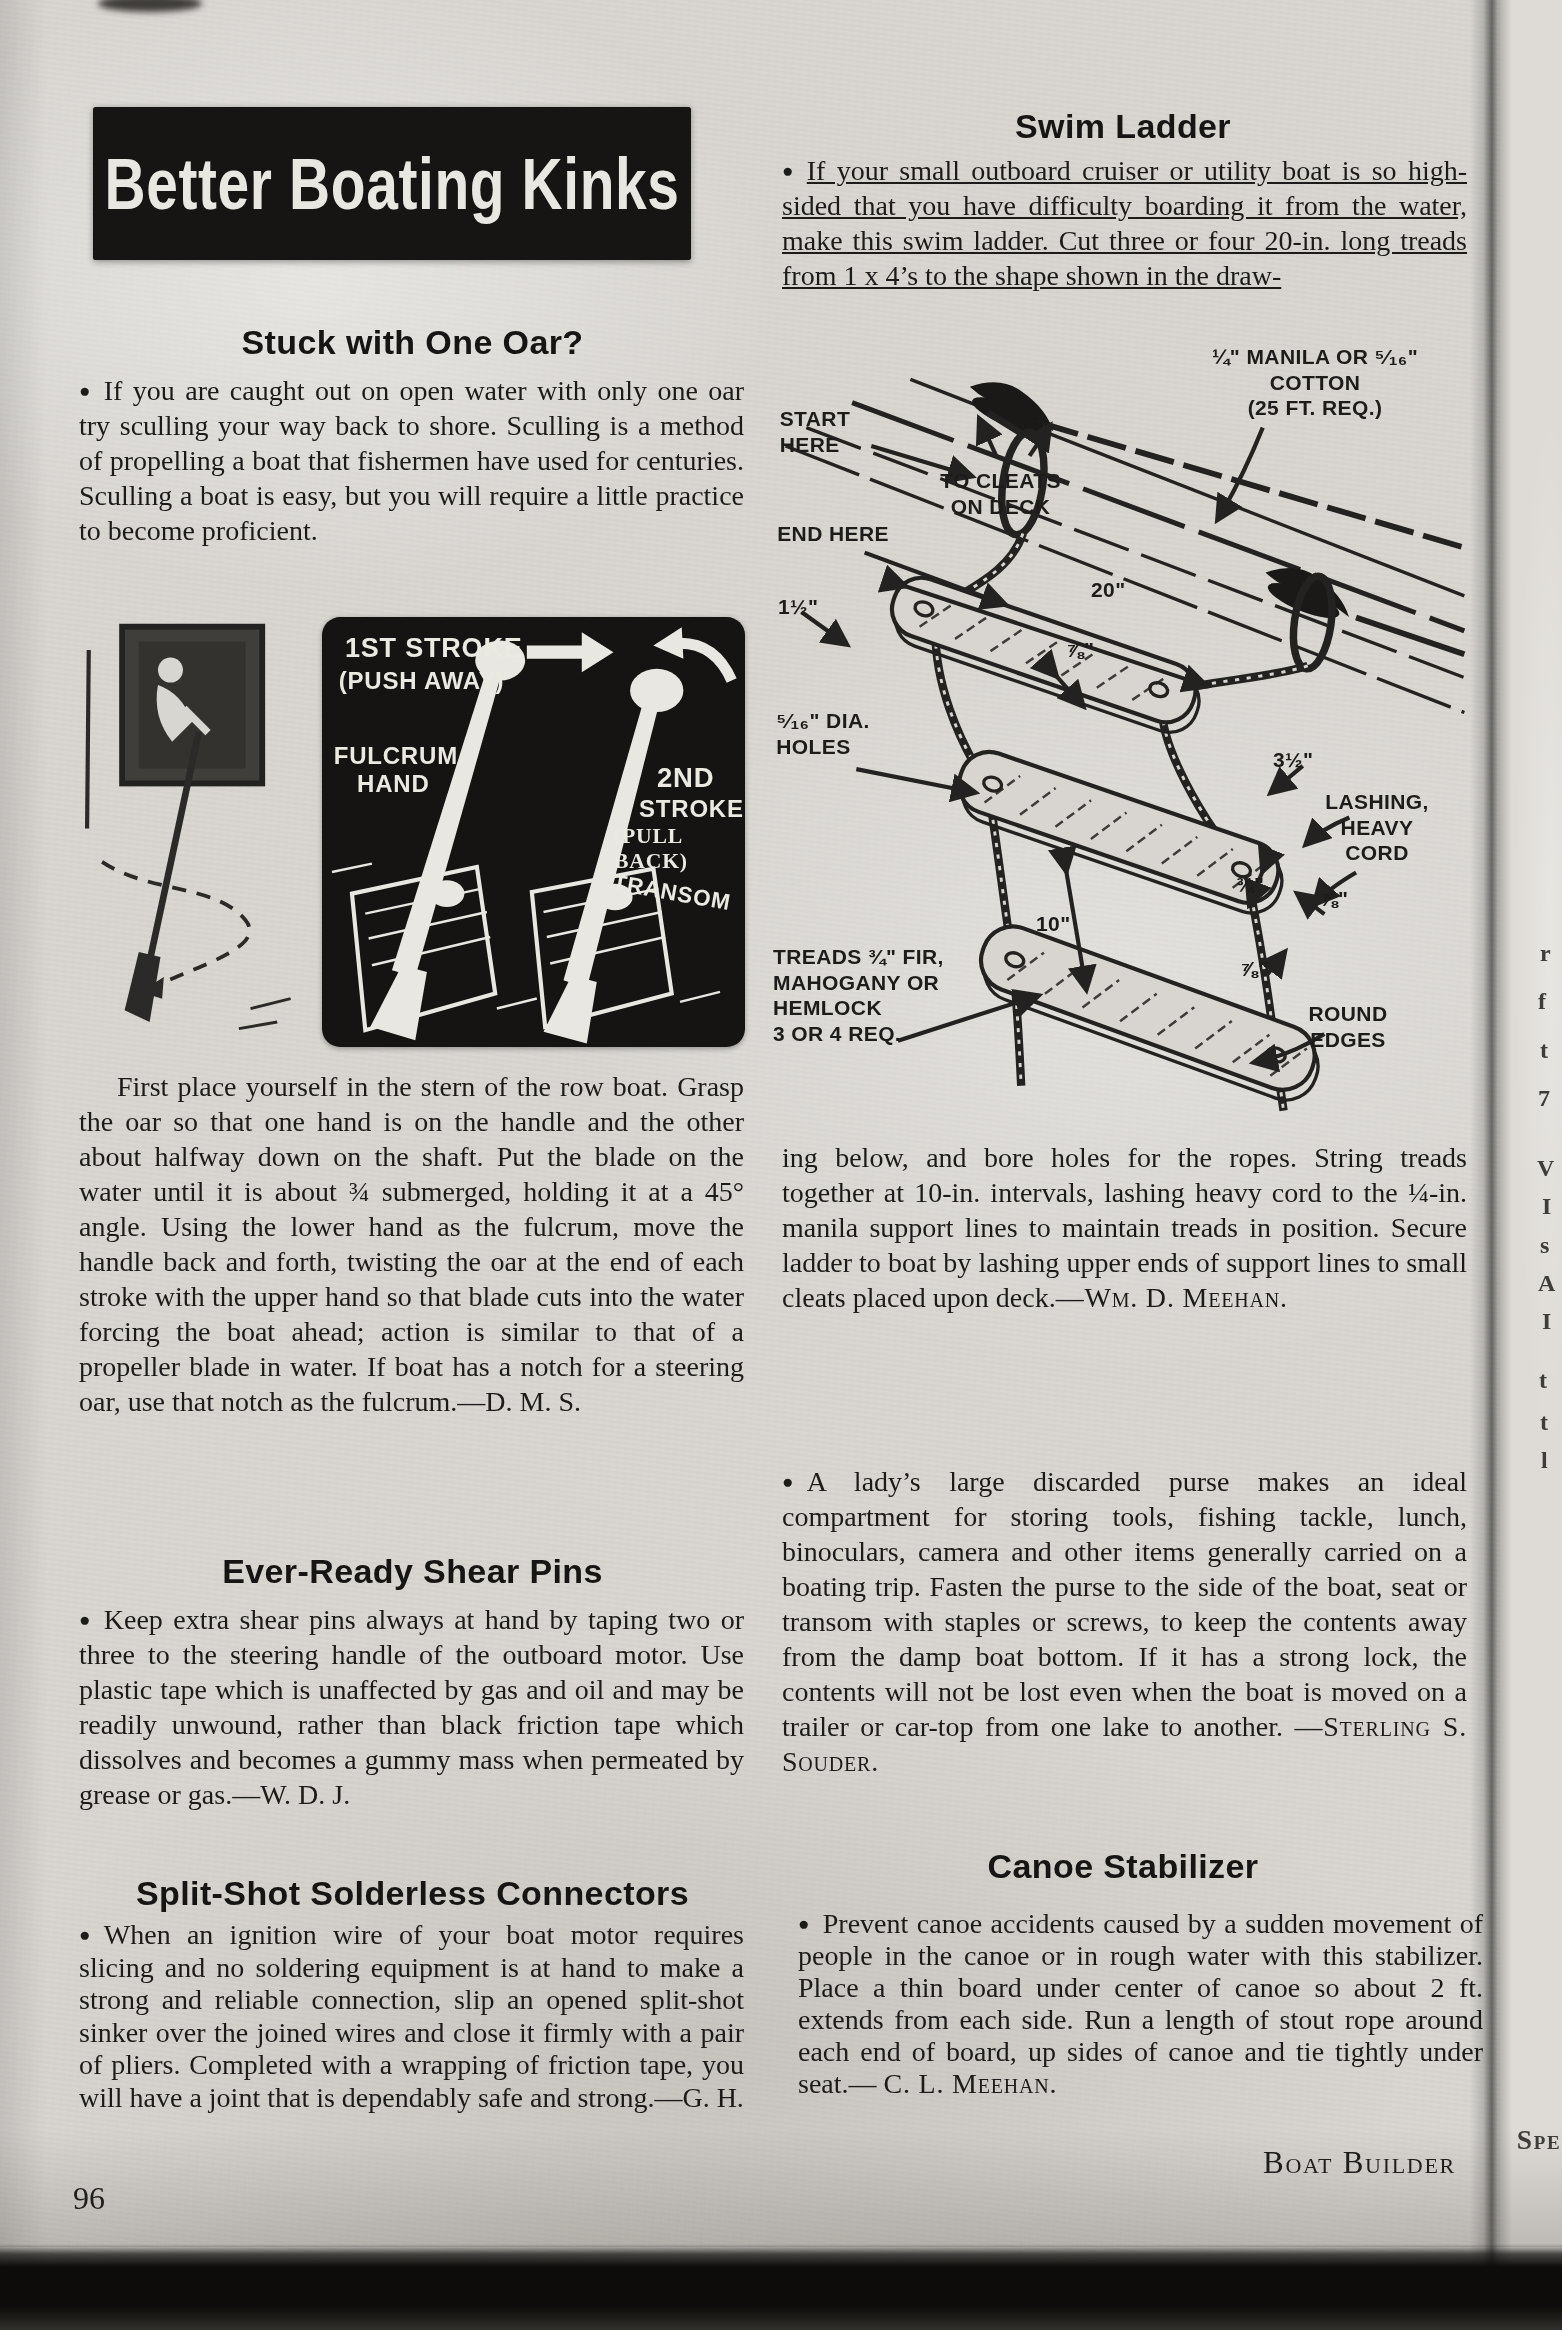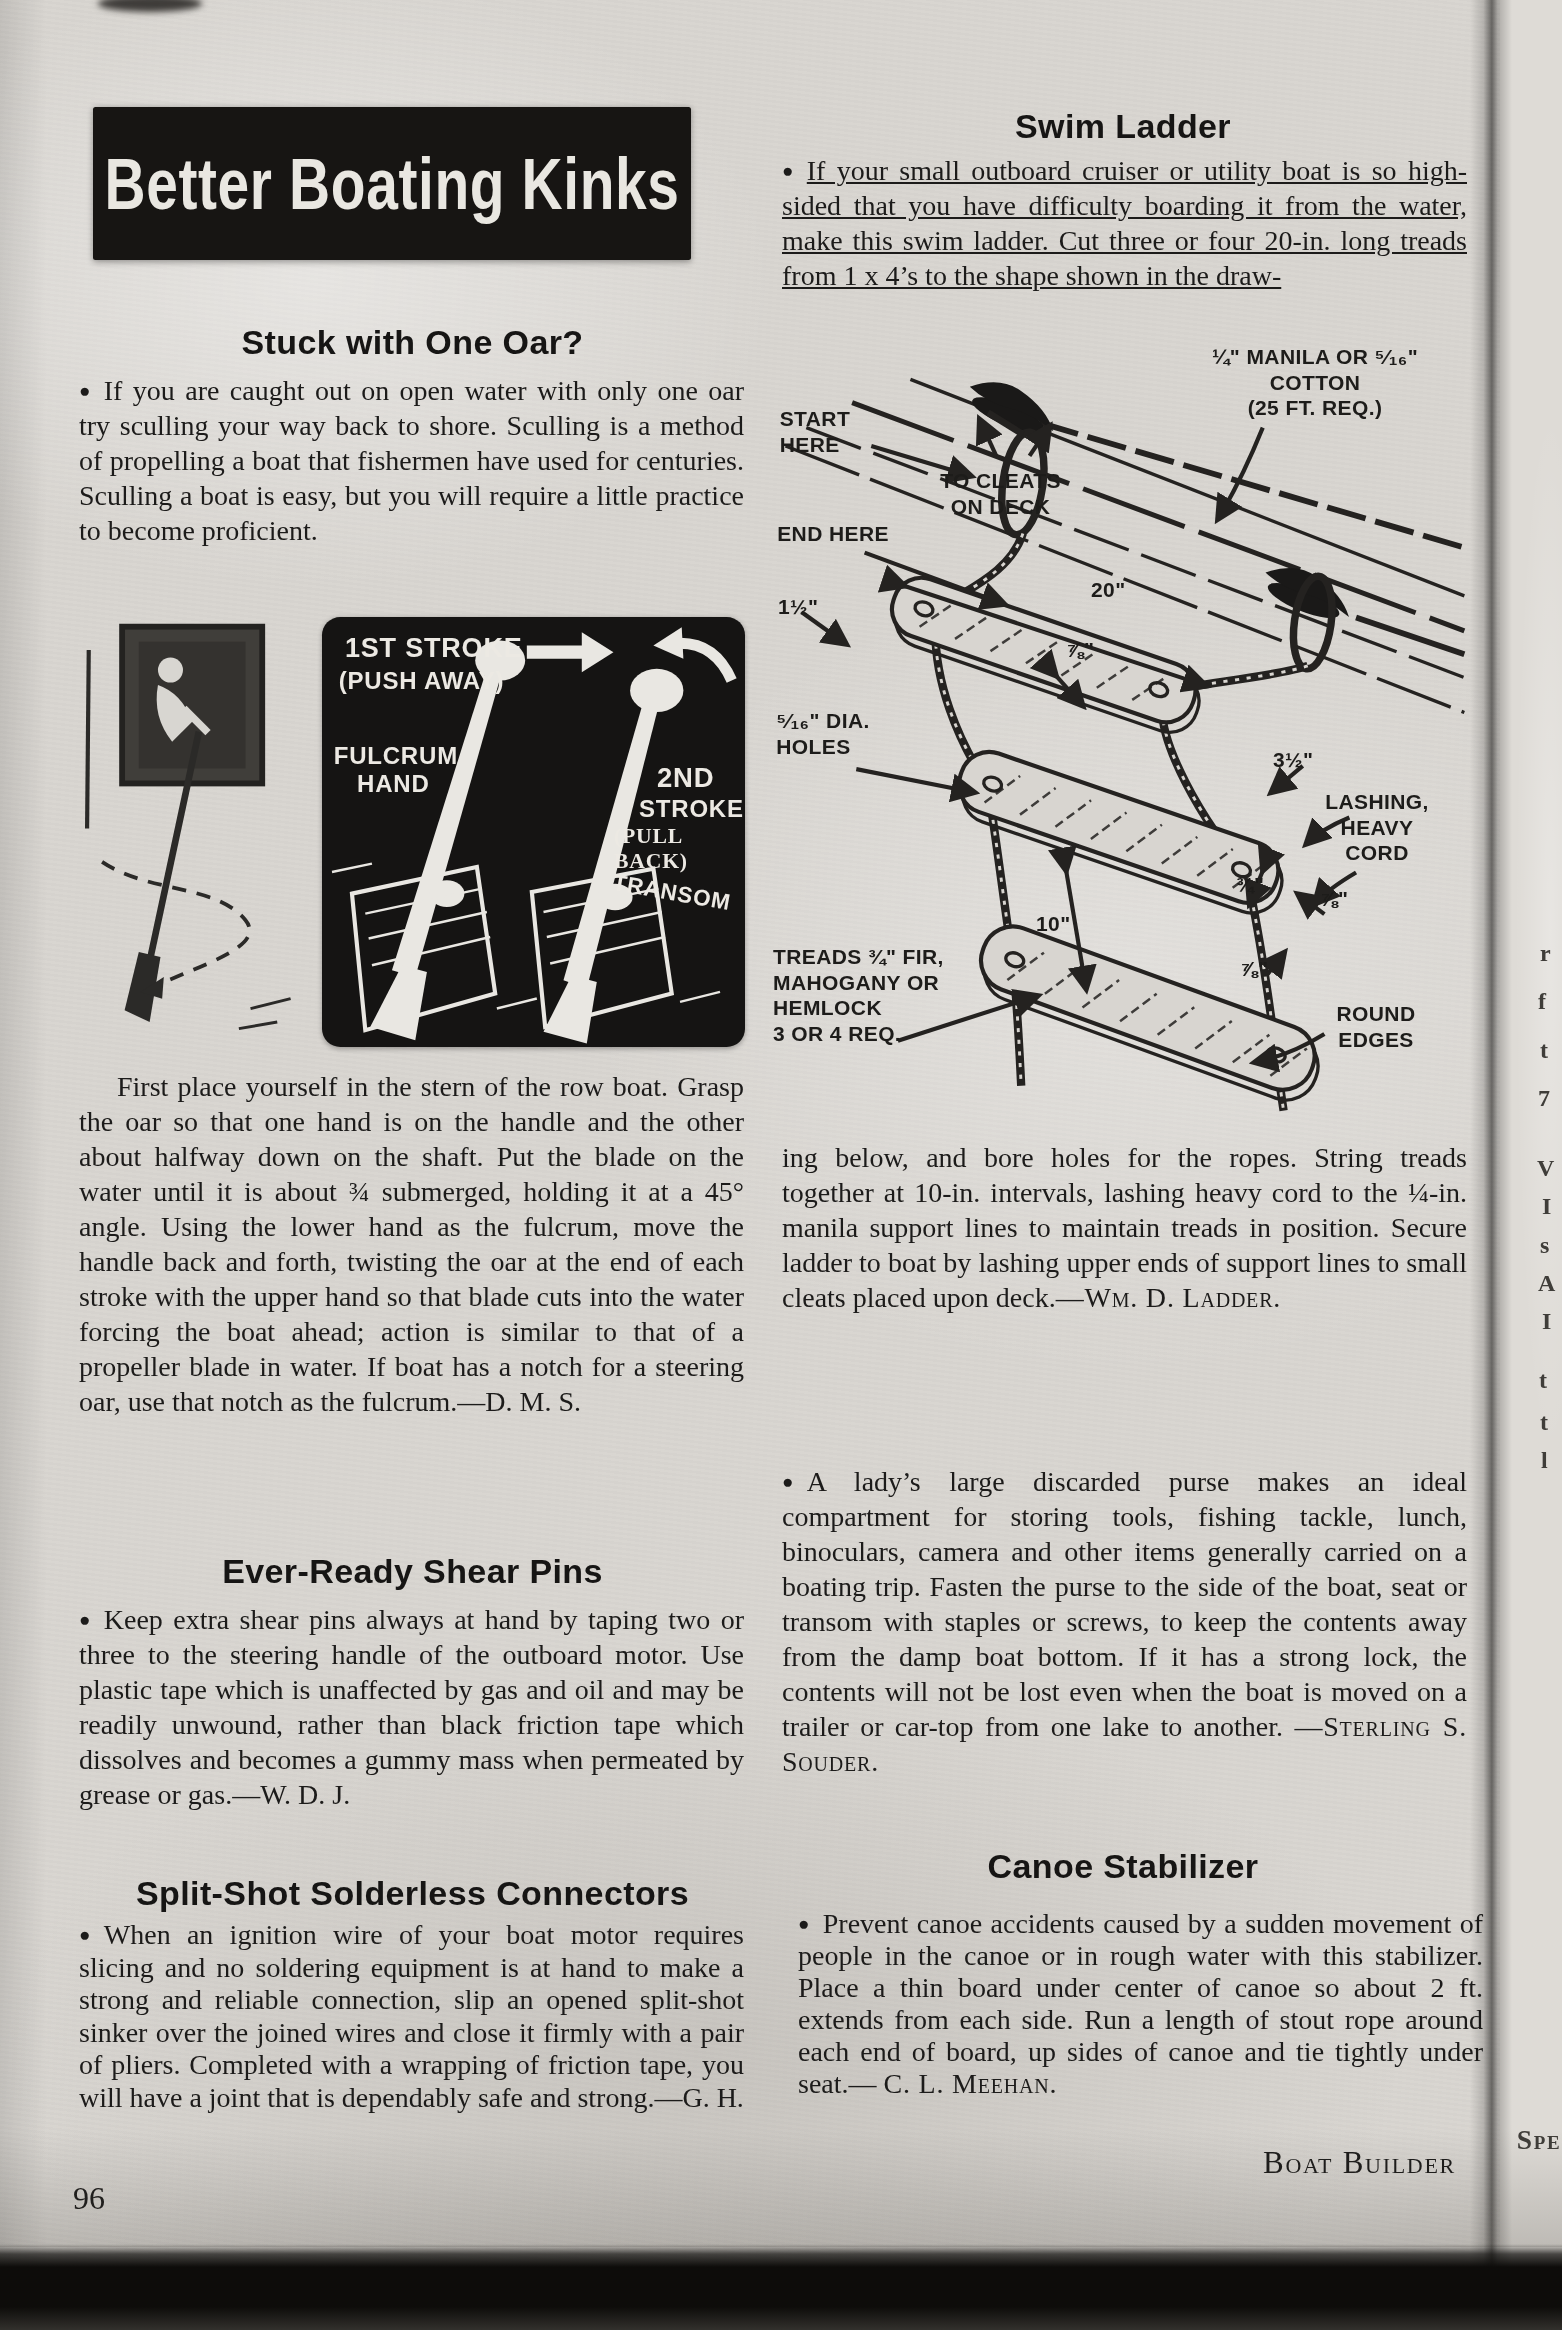--- a/index.html
+++ b/index.html
@@ -293,26 +293,26 @@
 HEAVY
 CORD</div>
     <div class="fig-label" style="left:263px;top:582px;">10"</div>
     <div class="fig-label" style="left:463px;top:543px;">¾"</div>
     <div class="fig-label" style="left:547px;top:557px;">⅞"</div>
     <div class="fig-label" style="left:0px;top:615px;">TREADS  ¾" FIR,
 MAHOGANY OR
 HEMLOCK
 3 OR 4 REQ.</div>
     <div class="fig-label" style="left:467px;top:627px;">⅞"</div>
-    <div class="fig-label center" style="left:553px;top:672px;width:100px;">ROUND
+    <div class="fig-label center" style="left:525px;top:672px;width:100px;">ROUND
 EDGES</div>
   </div>
 
   <p class="abs body-text" style="left:782px;top:1140px;width:685px;margin:0;">
-    <span>ing below, and bore holes for the ropes. String treads together at 10-in. intervals, lashing heavy cord to the ¼-in. manila support lines to maintain treads in position. Secure ladder to boat by lashing upper ends of support lines to small cleats placed upon deck.</span><span class="sc">—Wm. D. Ladder.</span>
+    <span>ing below, and bore holes for the ropes. String treads together at 10-in. intervals, lashing heavy cord to the ¼-in. manila support lines to maintain treads in position. Secure ladder to boat by lashing upper ends of support lines to small cleats placed upon deck.</span><span class="sc">—Wm. D. Meehan.</span>
   </p>
 
 
   <p class="abs body-text" style="left:782px;top:1464px;width:685px;margin:0;">
     <span class="bullet">●</span><span>A lady’s large discarded purse makes an ideal compartment for storing tools, fishing tackle, lunch, binoculars, camera and other items generally carried on a boating trip. Fasten the purse to the side of the boat, seat or transom with staples or screws, to keep the contents away from the damp boat bottom. If it has a strong lock, the contents will not be lost even when the boat is moved on a trailer or car-top from one lake to another.</span>
     <span class="sc">—Sterling S. Souder.</span>
   </p>
 
   <div class="abs heading" style="left:779px;top:1847px;width:688px;">Canoe Stabilizer</div>
 

